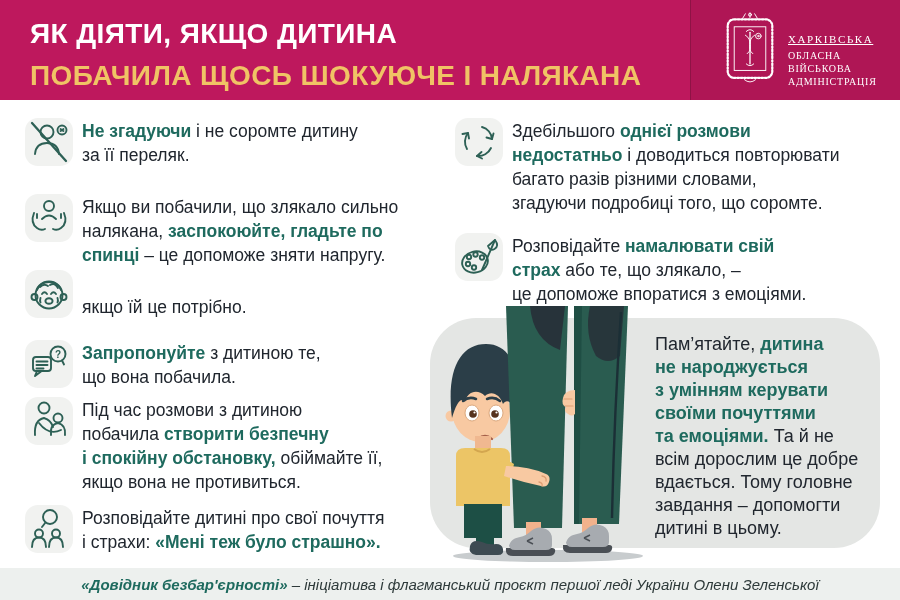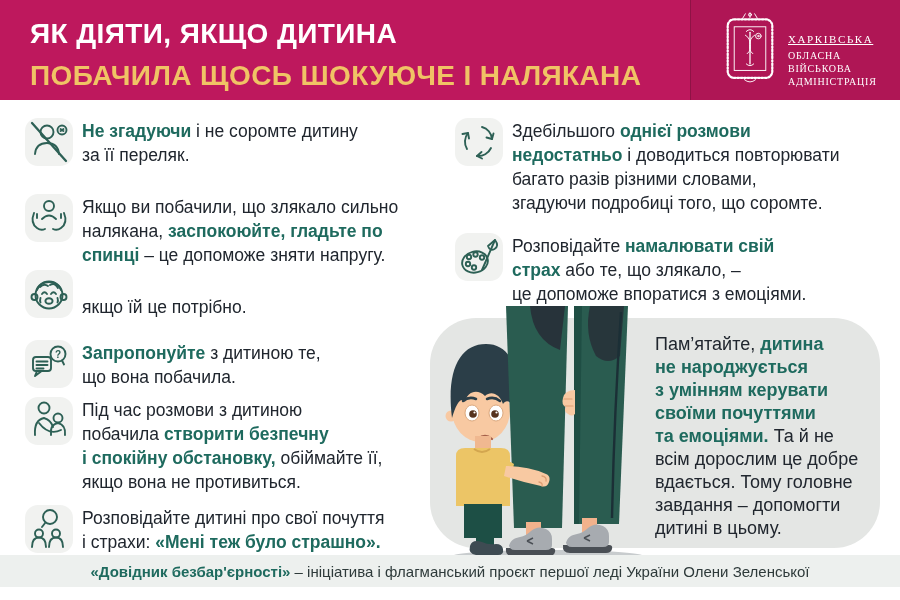--- a/index.html
+++ b/index.html
@@ -22,22 +22,22 @@
   .tip-icon{position:absolute;left:0;top:0;width:48px;height:48px;border-radius:13px;background:#f1f2f0;
             display:flex;align-items:center;justify-content:center;}
   .tip-txt{position:absolute;left:57px;top:1px;width:370px;font-size:17.5px;line-height:24px;
            white-space:pre-line;}
   .hl{color:#1e6a5e;font-weight:bold;}
   
   .note-box{position:absolute;left:430px;top:318px;width:450px;height:230px;background:#e4e6e4;border-radius:46px;}
   .note-txt{position:absolute;left:655px;top:333px;width:222px;font-size:18px;line-height:23px;white-space:pre-line;}
   .illustration{position:absolute;left:430px;top:298px;width:250px;height:270px;}
   
-  .footer{position:absolute;left:0;bottom:13px;width:900px;height:32px;background:#edf0ee;
-          display:flex;align-items:center;justify-content:center;}
+  .footer{position:absolute;left:0;bottom:0;width:900px;height:32px;background:#edf0ee;
+          display:flex;align-items:center;justify-content:center;font-style:italic;}
   .footer-txt{font-size:15px;color:#2e3a3a;white-space:nowrap;}
   svg{display:block;}
   .ic{stroke:#2d6055;stroke-width:1.9;fill:none;stroke-linecap:round;stroke-linejoin:round;}
 </style>
 </head>
 <body>
 
 <div class="poster">
 
   <div class="header">

